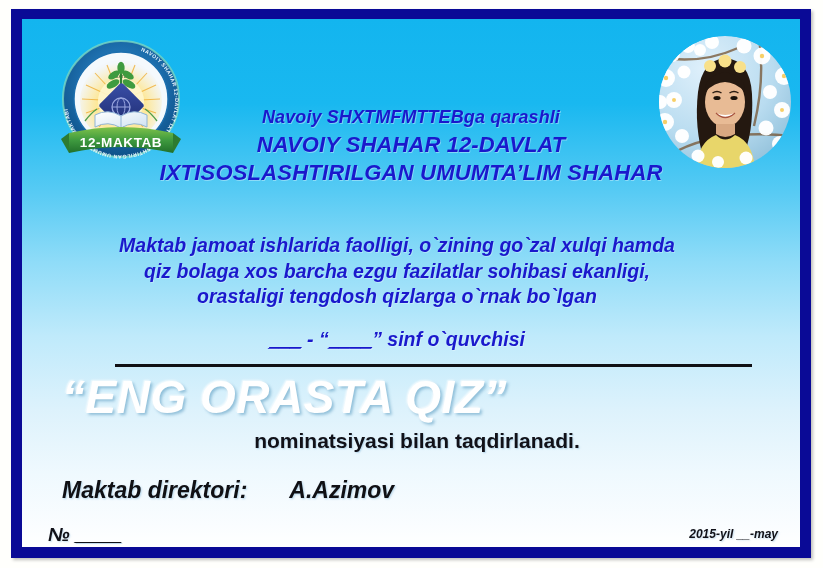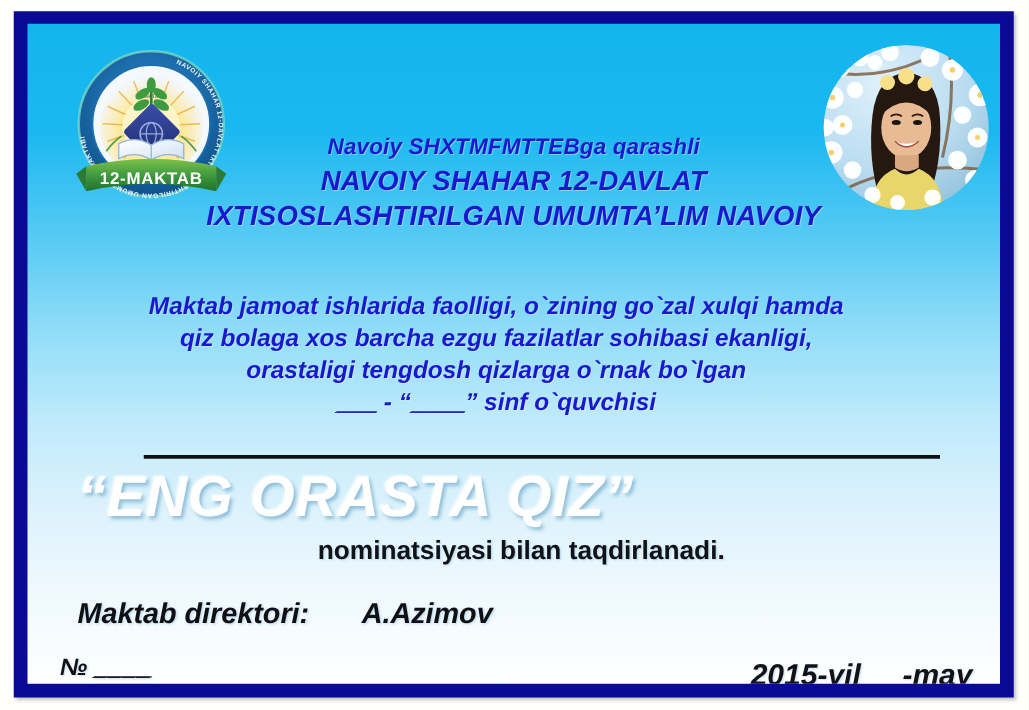--- a/index.html
+++ b/index.html
@@ -104,21 +104,21 @@
     top: 214px;
     width: 734px;
     text-align: center;
     color: #1a18cc;
     font-weight: bold;
     font-style: italic;
     font-size: 19.5px;
     line-height: 25.5px;
     text-shadow: 0.8px 0.8px 0px rgba(255,255,255,0.3);
   }
-  .body-text .blank-line { margin-top: 0; font-size: 19.5px; }
+  .body-text .blank-line { margin-top: 17px; font-size: 19.5px; }
   .ul { text-decoration: underline; }
 
   
   .rule {
     position: absolute;
     left: 93px;
     top: 345px;
     width: 637px;
     height: 3px;
     background: #101014;
@@ -180,21 +180,21 @@
     font-size: 19px;
     text-shadow: 1px 1px 1.5px rgba(170,205,230,0.6);
   }
   .footer-right {
     position: absolute;
     right: 22px;
     top: 508px;
     color: #111118;
     font-weight: bold;
     font-style: italic;
-    font-size: 24px;
+    font-size: 12px;
     text-shadow: 1px 1px 1.5px rgba(170,205,230,0.6);
   }
   .num-blank { text-decoration: underline; letter-spacing: 1px; }
 </style>
 </head>
 <body>
 
 <div class="page">
   <div class="frame">
     <div class="card">
@@ -366,21 +366,21 @@
                 <circle cx="67" cy="25" r="6.5"></circle>
               <circle cx="82" cy="31" r="6"></circle>
             </g>
           </g>
         </svg>
       </div>
 
       <div class="heading">
         <div class="l1">Navoiy SHXTMFMTTEBga qarashli</div>
         <div class="l2">NAVOIY SHAHAR 12-DAVLAT</div>
-        <div class="l3">IXTISOSLASHTIRILGAN  UMUMTA’LIM NAVOIY</div>
+        <div class="l3">IXTISOSLASHTIRILGAN  UMUMTA’LIM SHAHAR</div>
       </div>
 
       <div class="body-text">
         <div>Maktab jamoat ishlarida faolligi, o`zining go`zal xulqi hamda</div>
         <div>qiz bolaga xos barcha ezgu fazilatlar sohibasi ekanligi,</div>
         <div>orastaligi tengdosh qizlarga o`rnak bo`lgan</div>
         <div class="blank-line">
           <span class="ul">___</span><span> - “</span><span class="ul">____</span><span>”  sinf o`quvchisi</span>
         </div>
       </div>

